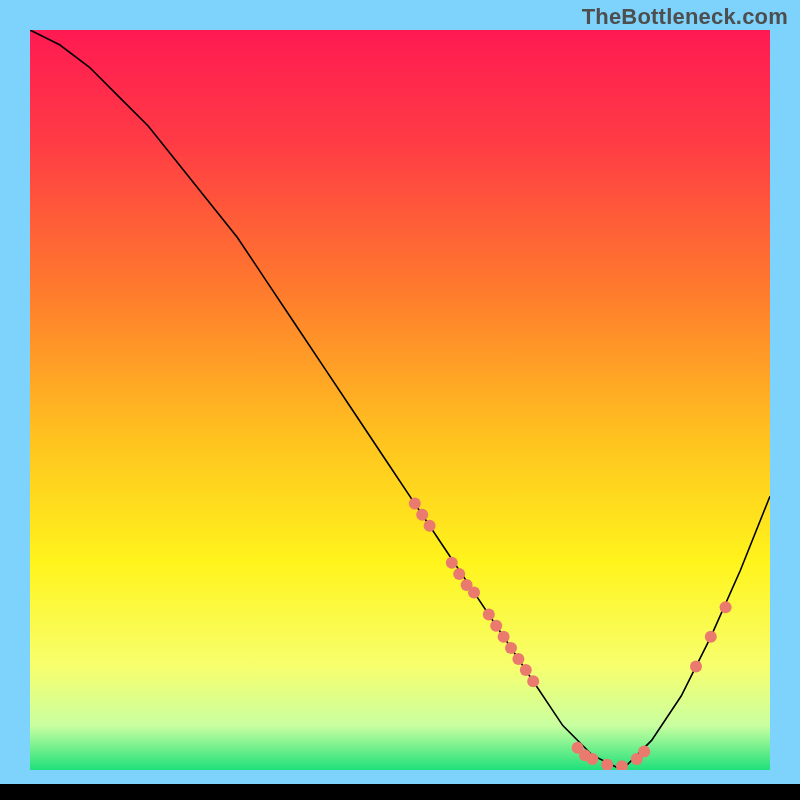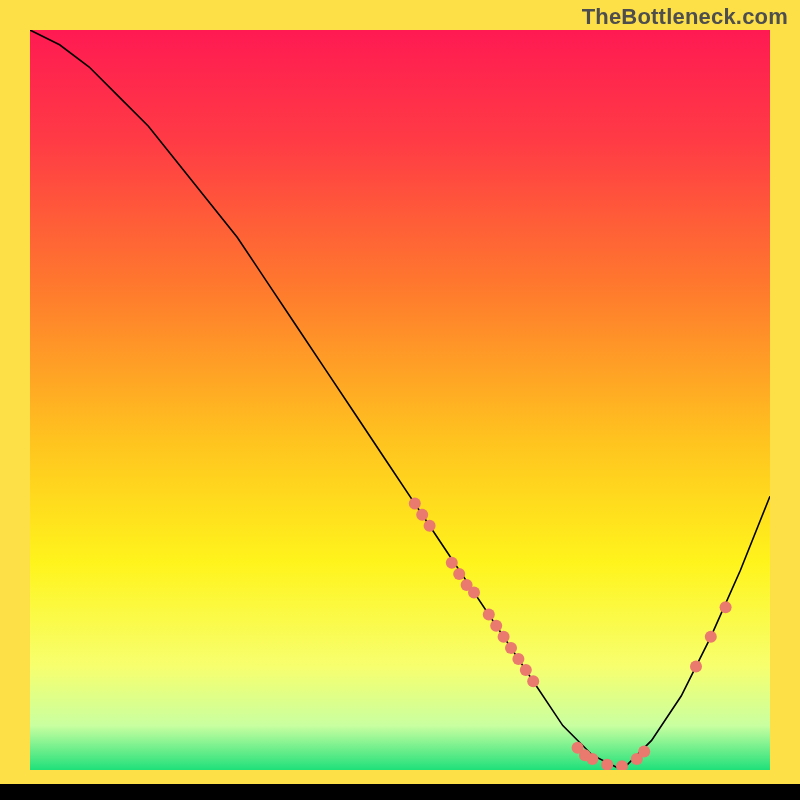--- a/index.html
+++ b/index.html
@@ -8,21 +8,21 @@
     width: 800px;
     height: 800px;
     background: #000;
     font-family: Arial, Helvetica, sans-serif;
     overflow: hidden;
   }
   .frame {
     position: relative;
     width: 800px;
     height: 784px;
-    background: #fde047;
+    background: #7dd3fc;
   }
   .attribution {
     position: absolute;
     top: 4px;
     right: 12px;
     font-size: 22px;
     font-weight: bold;
     color: #4e4e4e;
     letter-spacing: 0.2px;
     z-index: 10;

